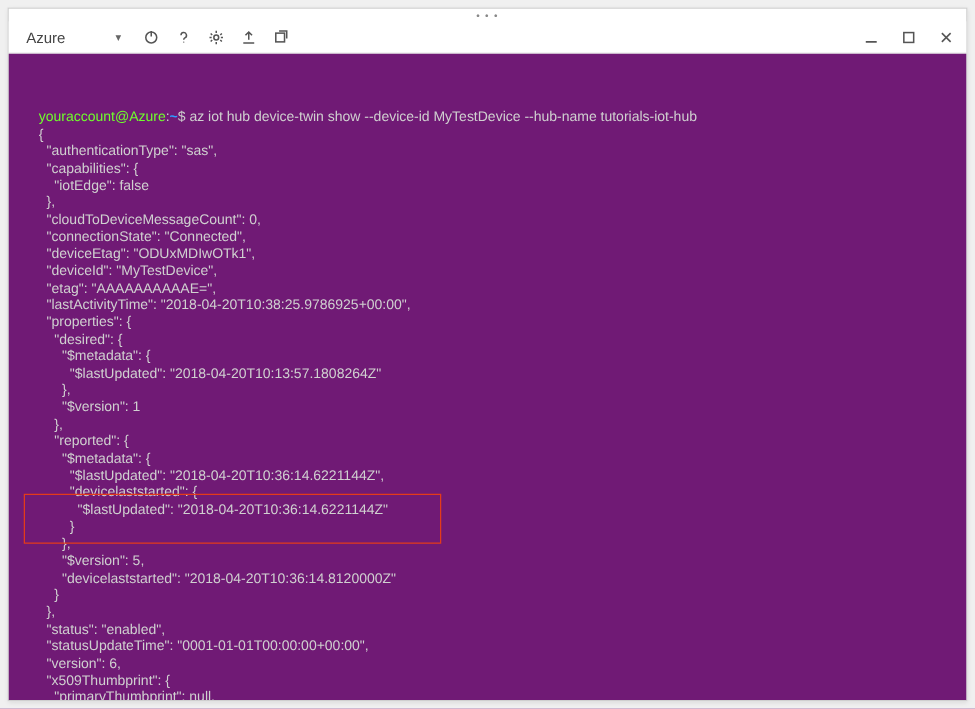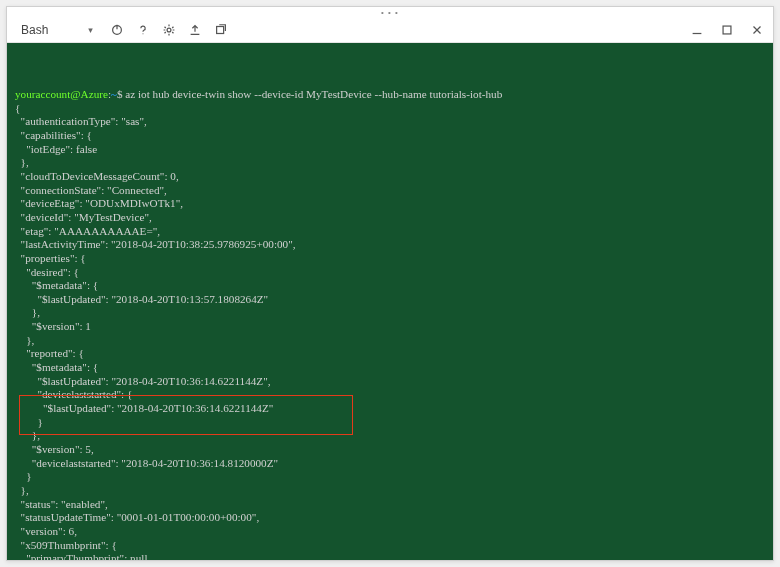--- a/index.html
+++ b/index.html
@@ -54,26 +54,26 @@
     width: 16px; height:16px;
     display:flex; align-items:center; justify-content:center;
     color:#555;
     cursor:pointer;
   }
   .tool-icon svg { width:14px; height:14px; stroke:#555; fill:none; stroke-width:1.4; }
   .spacer { flex:1; }
   .win-controls { display:flex; gap:14px; align-items:center; }
   .terminal {
     flex:1;
-    background:#14532d;
+    background:#701a75;
     color:#ccc;
-    font-family: Liberation Serif, serif;
+    font-family: Liberation Sans, sans-serif;
     font-size: 11.2px;
     line-height: 1.22;
-    padding: 4px 6px 6px 8px;
+    padding: 4px 6px 6px 24px;
     overflow:hidden;
     white-space: pre;
     position:relative;
   }
   .prompt-user { color:#6fff2b; }
   .prompt-arrow { color:#2e9bff; font-weight:bold; }
   .cmd { color:#d0d0d0; }
   .out { color:#d0d0d0; }
   .highlight-box {
     position:absolute;
@@ -84,21 +84,21 @@
 </head>
 <body>
 
 <div class="window">
   <div class="drag-handle">
       <span>• • •</span>
     </div>
 
   <div class="toolbar">
     <div class="shell-select">
-      <span>Bash</span>
+      <span>Azure</span>
       <span class="chev">▾</span>
     </div>
 
     <div class="tool-icon">
       <svg viewBox="0 0 16 16">
           <circle cx="8" cy="8" r="5"></circle>
           <line x1="8" y1="2" x2="8" y2="7"></line>
         </svg>
     </div>
     <div class="tool-icon">

